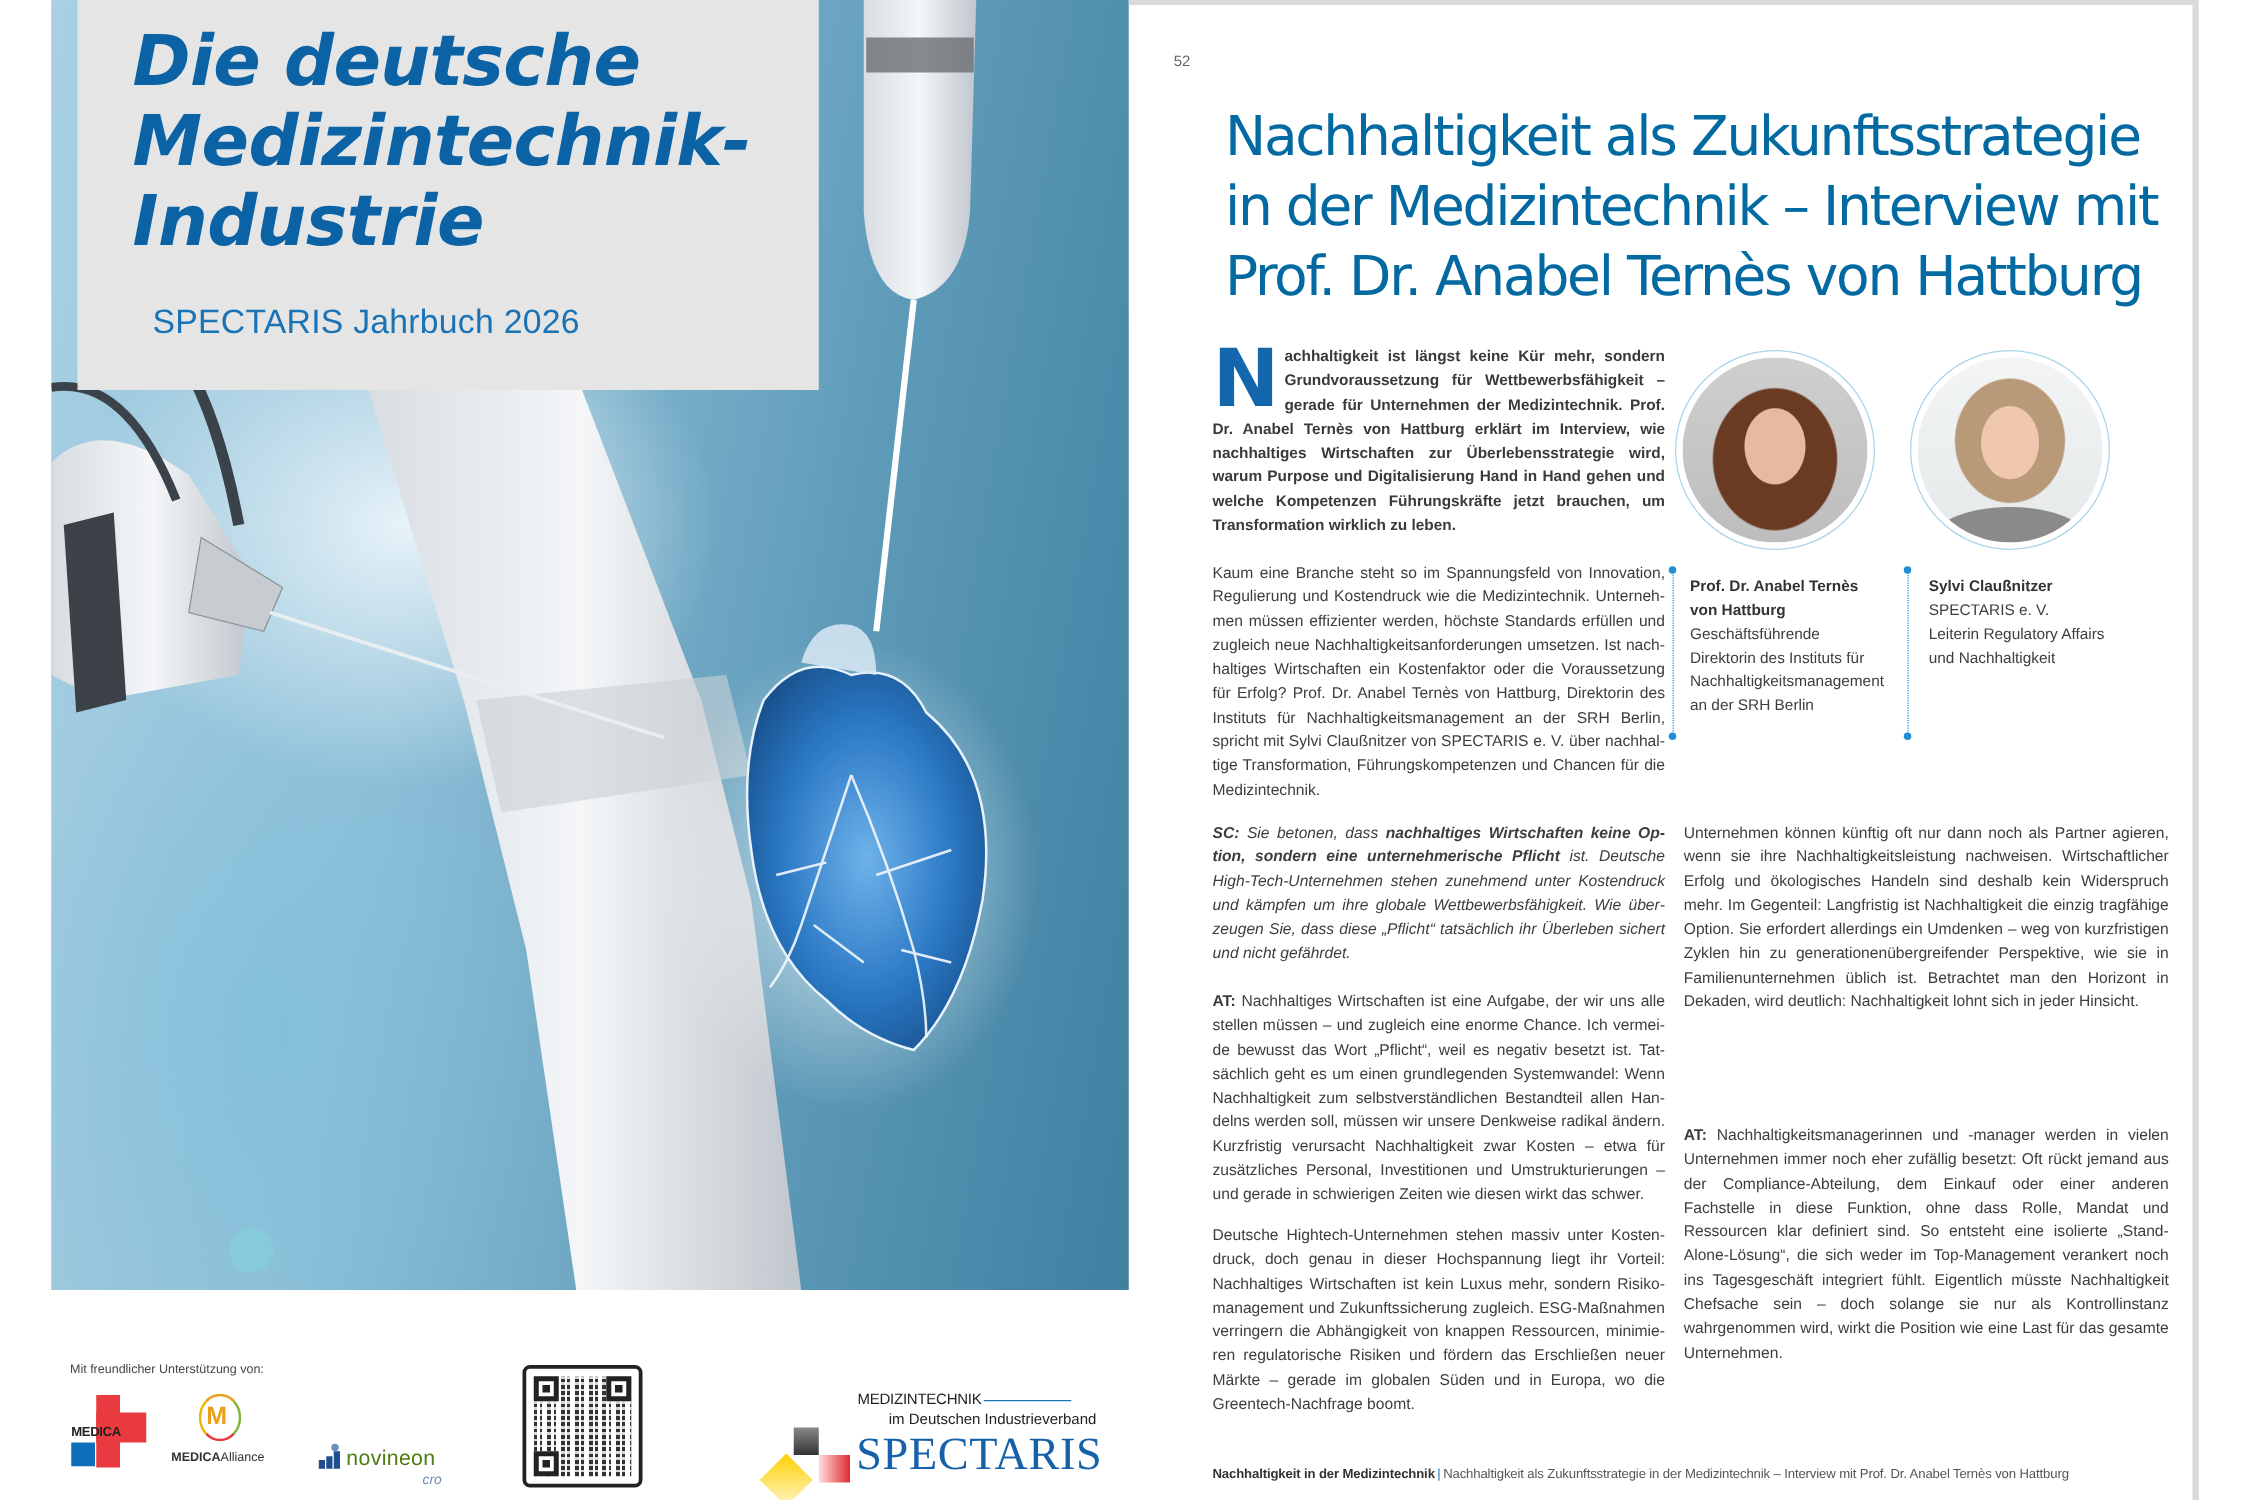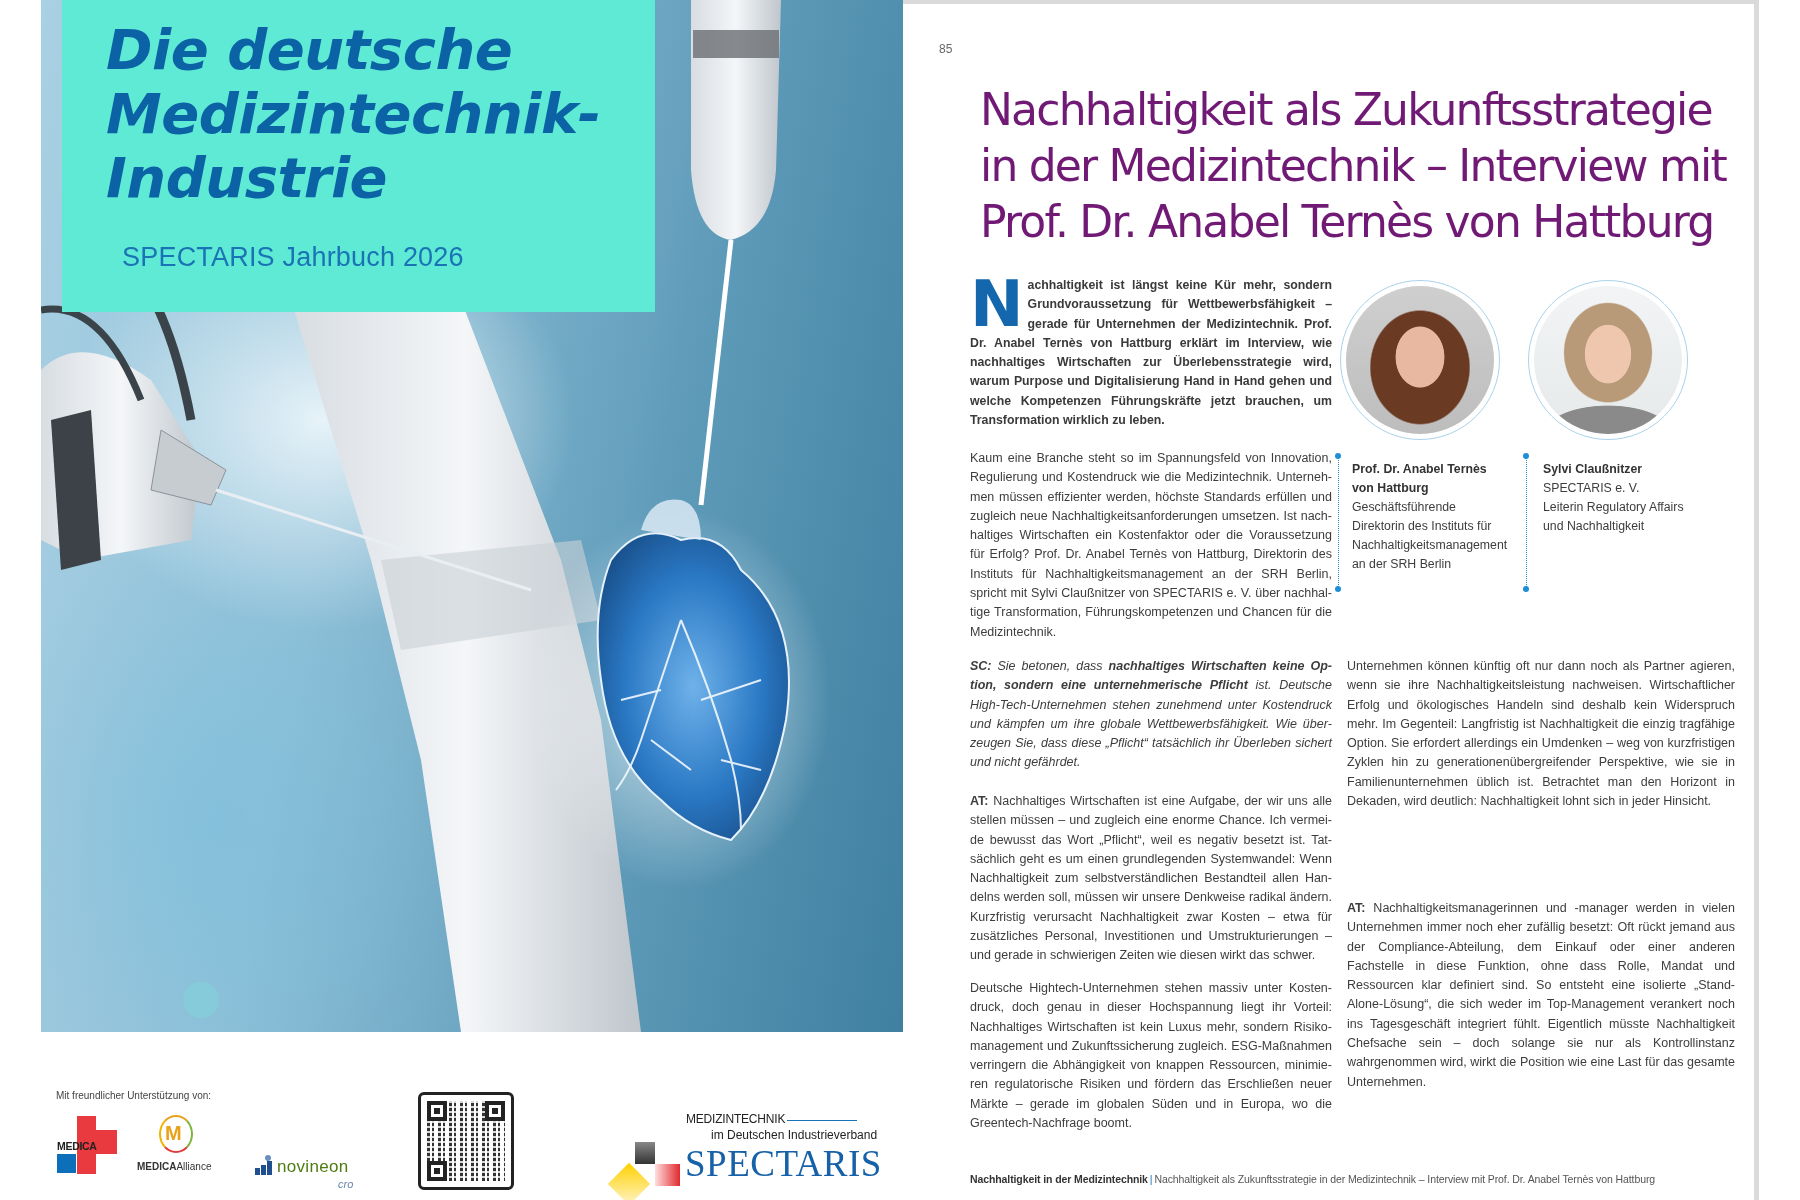--- a/index.html
+++ b/index.html
@@ -10,21 +10,21 @@
   .cover { position: absolute; left: 0; top: 0; width: 903px; height: 1200px; background: #fff; }
   .cover-image {
     position: absolute; left: 41px; top: 0; width: 864px; height: 1032px; overflow: hidden;
     background:
       radial-gradient(ellipse 360px 300px at 280px 420px, rgba(235,245,250,0.95), rgba(235,245,250,0) 70%),
       radial-gradient(ellipse 320px 420px at 170px 820px, rgba(120,190,220,0.55), rgba(120,190,220,0) 70%),
       linear-gradient(100deg, #a9d0e3 0%, #8fc0d8 35%, #5d9ab8 70%, #3f7fa0 100%);
   }
   .cover-image svg { position: absolute; left: 0; top: 0; }
   .title-box {
-    position: absolute; left: 62px; top: 0; width: 593px; height: 312px; background: #5eead4; padding: 18px 0 0 44px;
+    position: absolute; left: 62px; top: 0; width: 593px; height: 312px; background: #e5e5e5; padding: 18px 0 0 44px;
   }
   .cover-title {
     color: #0b63a6; font-family: "DejaVu Sans", sans-serif; font-style: italic; font-weight: 600;
     font-size: 56px; line-height: 64px; letter-spacing: -0.5px;
   }
   .cover-subtitle {
     color: #1a73b5; font-family: "Liberation Sans", sans-serif; font-size: 27px; margin-top: 32px; letter-spacing: 0.2px; margin-left: 16px;
   }
   .support-label { position: absolute; left: 56px; top: 1090px; font-size: 10px; color: #444; }
 
@@ -63,21 +63,21 @@
   .sp-yellow { position: absolute; left: 9px; top: 57px; width: 30px; height: 30px; background: linear-gradient(135deg, #ffd000, #fff5c8); transform: rotate(45deg); }
   .sp-line1 { position: absolute; left: 81px; top: 0; font-size: 12px; color: #222; letter-spacing: -0.2px; white-space: nowrap; }
   .sp-line1::after { content: ""; display: inline-block; width: 70px; height: 1px; background: #1a73b5; margin-left: 2px; vertical-align: 2px; }
   .sp-line2 { position: absolute; left: 81px; top: 16px; font-size: 12px; color: #222; white-space: nowrap; padding-left: 25px; }
   .sp-word { position: absolute; left: 80px; top: 30px; font-family: "Liberation Serif", serif; font-size: 37px; color: #1661a8; letter-spacing: 0.5px; }
 
   
   .page { position: absolute; left: 903px; top: 0; width: 856px; height: 1200px; background: #fff;
           border-top: 4px solid #dadada; border-right: 5px solid #dadada; }
   .page-number { position: absolute; left: 36px; top: 38px; font-size: 12px; color: #666; }
-  .headline { position: absolute; left: 77px; top: 78px; width: 760px; color: #701a75;
+  .headline { position: absolute; left: 77px; top: 78px; width: 760px; color: #0369a1;
               font-family: "DejaVu Sans", sans-serif; font-size: 44px; line-height: 56px; letter-spacing: -1.8px; font-weight: normal; }
   .col { position: absolute; font-size: 12.5px; line-height: 19.3px; color: #3d3d3d; text-align: justify; }
   .col-left { left: 67px; width: 362px; }
   .lead { top: 272px; font-weight: bold; color: #3a3a3a; font-size: 12.3px; }
   .dropcap { float: left; font-size: 64px; line-height: 52px; color: #1467ad; font-weight: bold; margin: 2px 4px 0 0; font-family: "DejaVu Sans", sans-serif; }
   .intro { top: 445px; }
   .q1 { top: 653px; font-style: italic; }
   .q1 b { font-style: italic; }
   .a1 { top: 788px; }
   .a1b { top: 975px; }
@@ -207,21 +207,21 @@
     <div class="sp-gray"></div>
     <div class="sp-red"></div>
     <div class="sp-yellow"></div>
     <div class="sp-line1">MEDIZINTECHNIK</div>
     <div class="sp-line2">im Deutschen Industrieverband</div>
     <div class="sp-word">SPECTARIS</div>
   </div>
 </section>
 
 <section class="page">
-  <div class="page-number">85</div>
+  <div class="page-number">52</div>
 
   <h2 class="headline">
     <span>Nachhaltigkeit als Zukunftsstrategie</span><br>
     <span>in der Medizintechnik – Interview mit</span><br>
     <span>Prof. Dr. Anabel Ternès von Hattburg</span>
   </h2>
 
   <p class="col col-left lead">
     <span class="dropcap">N</span><span>achhaltigkeit ist längst keine Kür mehr, sondern Grundvoraussetzung für Wettbewerbsfähigkeit – gerade für Unternehmen der Medizintechnik. Prof. Dr. Anabel Ternès von Hattburg erklärt im Interview, wie nachhaltiges Wirtschaften zur Überlebensstrategie wird, warum Purpose und Digitalisierung Hand in Hand gehen und welche Kompetenzen Führungskräfte jetzt brauchen, um Transformation wirklich zu leben.</span>
   </p>

